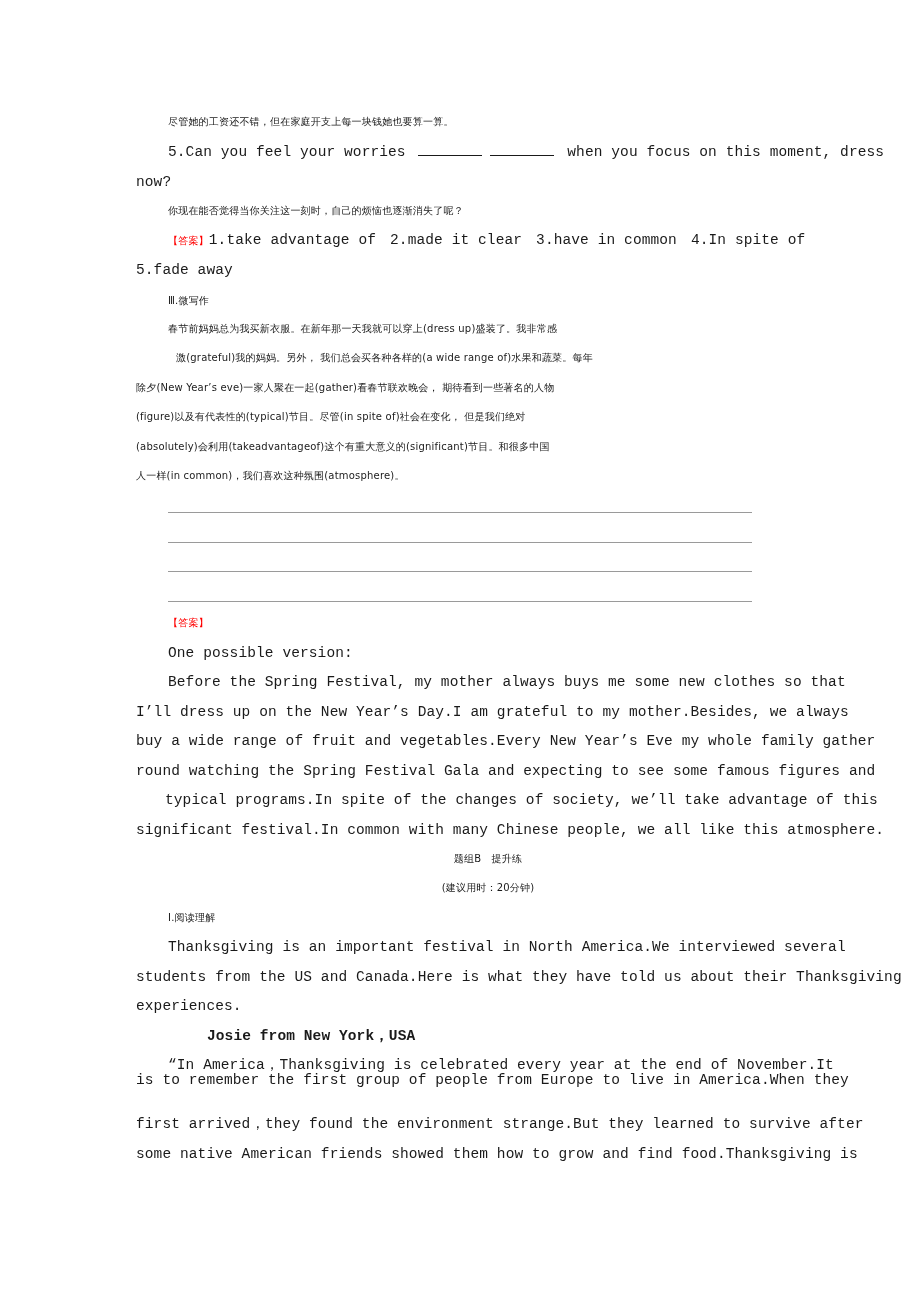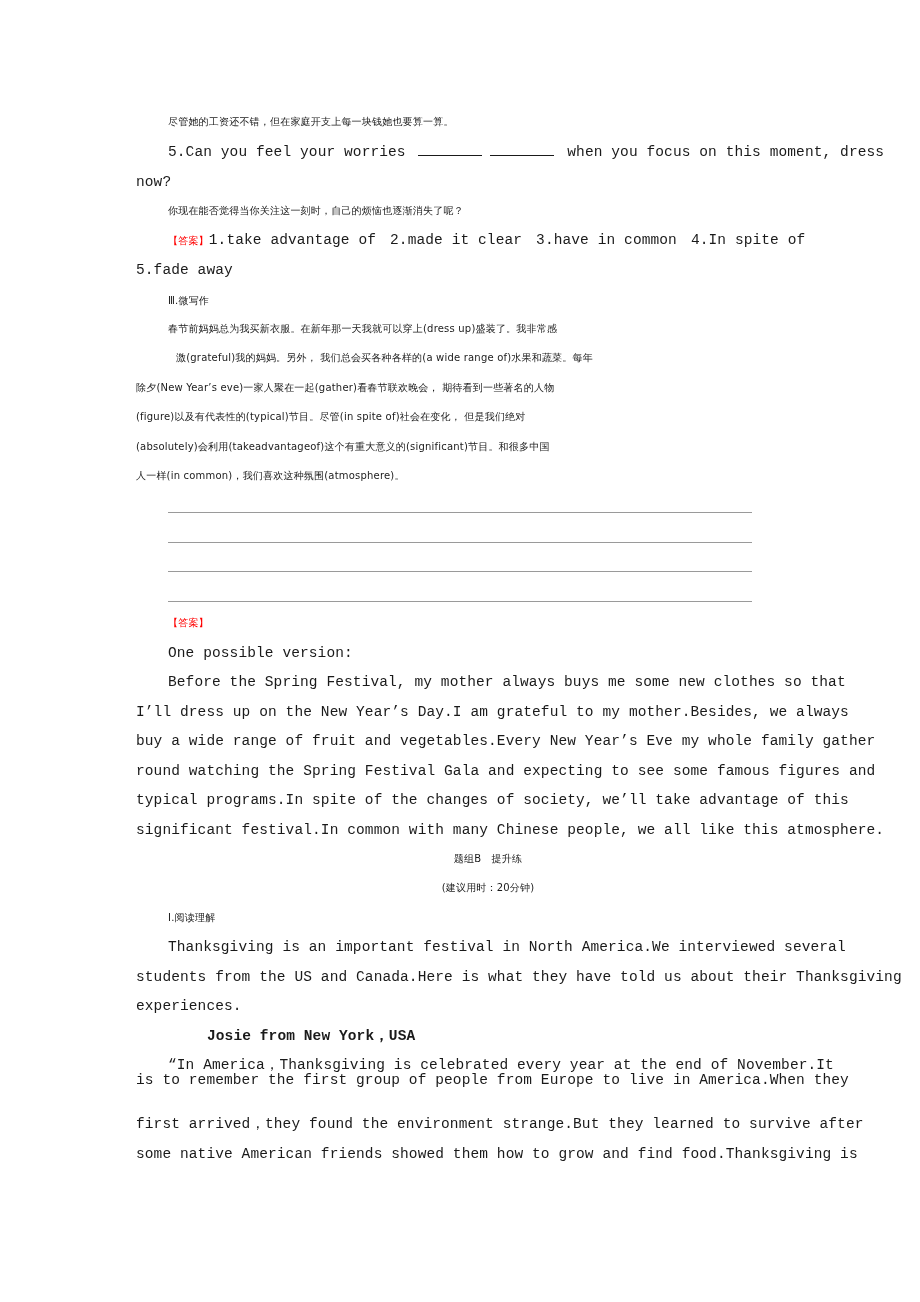--- a/index.html
+++ b/index.html
@@ -94,21 +94,21 @@
   <div class="rule" style="top:571px;"></div>
   <div class="rule" style="top:601px;"></div>
 
   <div class="line cn red indent" style="top:613px;">【答案】</div>
   <div class="line indent" style="top:643px;">One possible version:</div>
 
   <div class="line indent" style="top:672px;">Before the Spring Festival, my mother always buys me some new clothes so that</div>
   <div class="line" style="top:702px;">I’ll dress up on the New Year’s Day.I am grateful to my mother.Besides, we always</div>
   <div class="line" style="top:731px;">buy a wide range of fruit and vegetables.Every New Year’s Eve my whole family gather</div>
   <div class="line" style="top:761px;">round watching the Spring Festival Gala and expecting to see some famous figures and</div>
-  <div class="line" style="top:790px;">typical programs.In spite of the changes of society, we’ll take advantage of this</div>
+  <div class="line" style="top:790px;margin-left:29px;">typical programs.In spite of the changes of society, we’ll take advantage of this</div>
   <div class="line" style="top:820px;">significant festival.In common with many Chinese people, we all like this atmosphere.</div>
 
   <div class="line cn center" style="top:849px;">题组B　提升练</div>
   <div class="line cn center" style="top:878px;">(建议用时：20分钟)</div>
   <div class="line cn indent" style="top:908px;">Ⅰ.阅读理解</div>
 
   <div class="line indent" style="top:937px;">Thanksgiving is an important festival in North America.We interviewed several</div>
   <div class="line" style="top:967px;">students from the US and Canada.Here is what they have told us about their Thanksgiving</div>
   <div class="line" style="top:996px;">experiences.</div>
 

